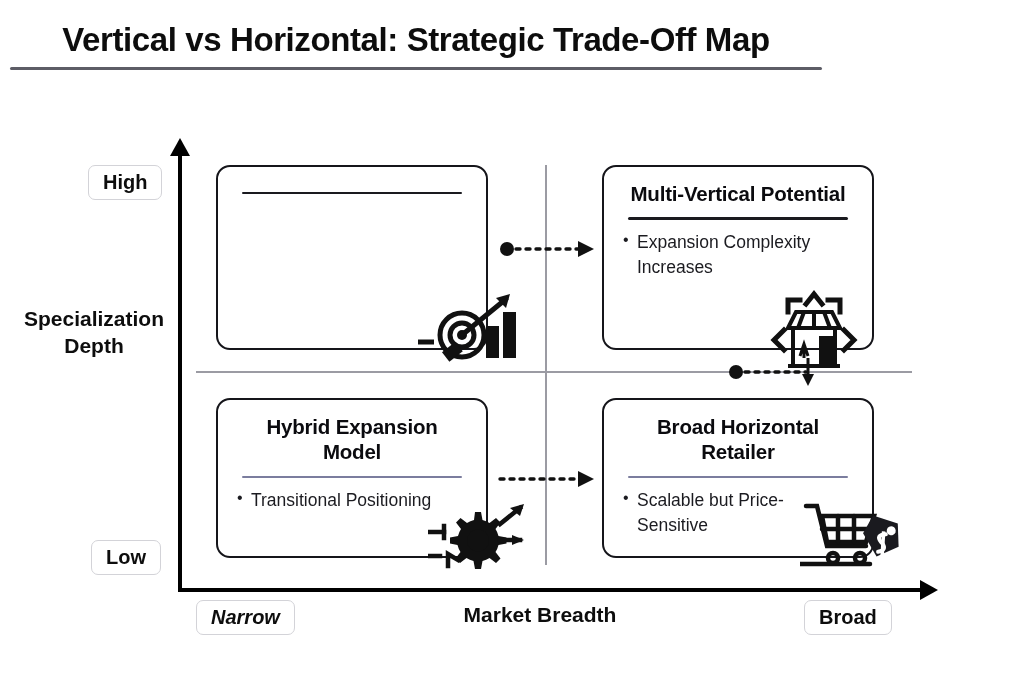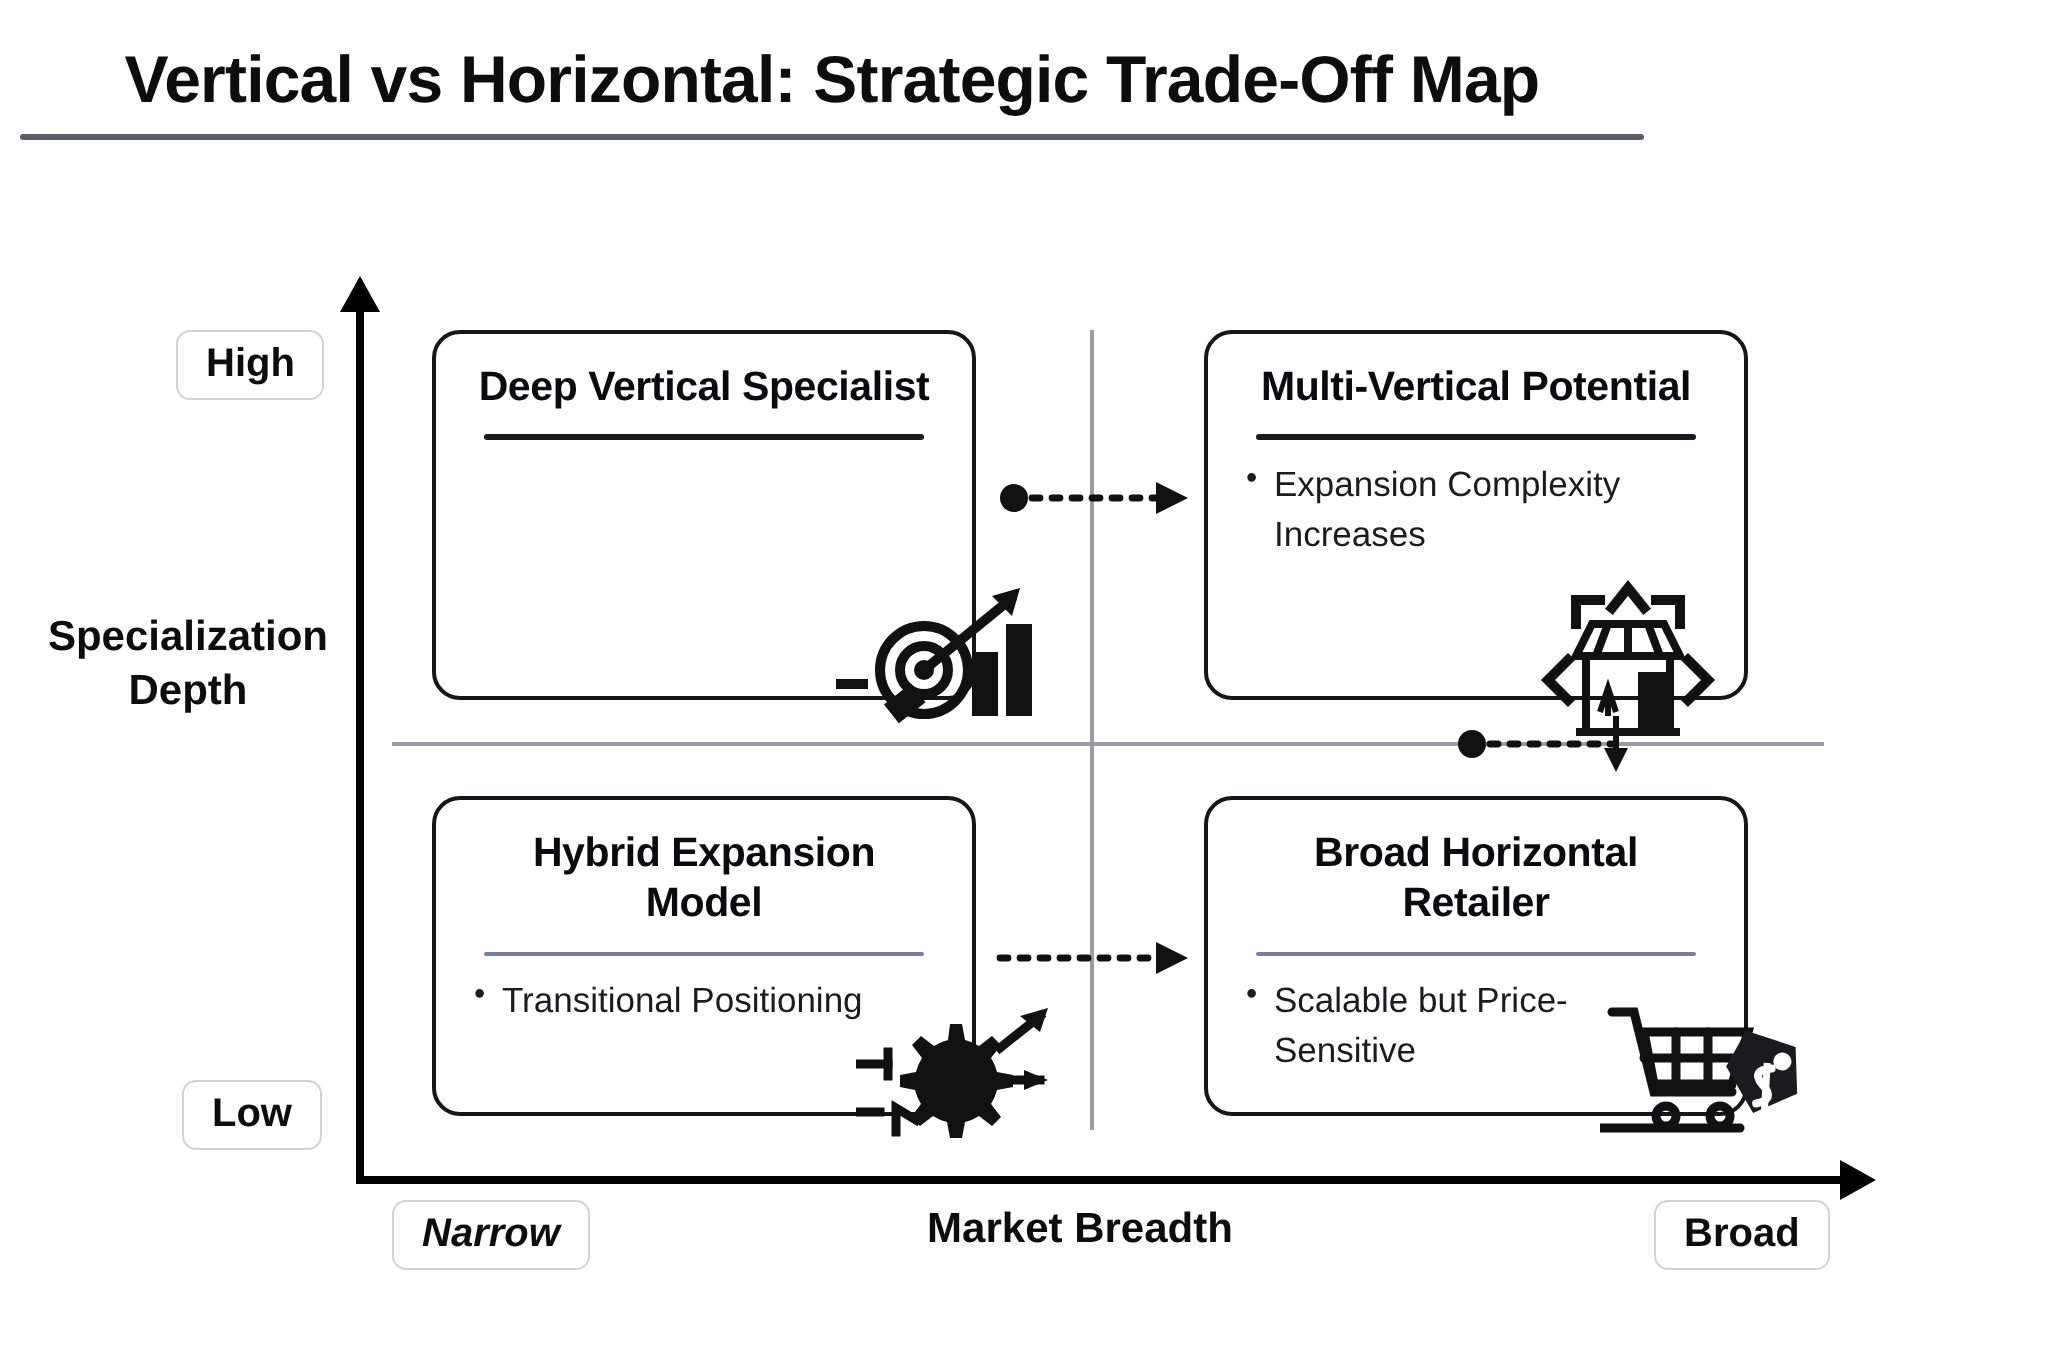--- a/index.html
+++ b/index.html
@@ -114,21 +114,21 @@
     font-weight: bold;
     color: #0d0d0d;
     padding: 6px 14px 7px 14px;
     line-height: 1;
     box-sizing: border-box;
     white-space: nowrap;
   }
   #pill-high  { left: 88px;  top: 125px; }
   #pill-low   { left: 91px;  top: 500px; }
   #pill-narrow{ left: 196px; top: 560px; font-style: italic; }
-  #pill-broad { left: 827px; top: 560px; }
+  #pill-broad { left: 804px; top: 560px; }
 
   .axis-title {
     position: absolute;
     font-size: 21px;
     font-weight: bold;
     color: #0d0d0d;
     text-align: center;
     line-height: 1.28;
   }
   #y-axis-title { left: 8px; top: 266px; width: 172px; }
@@ -224,21 +224,20 @@
 
   <div id="pill-high" class="pill">High</div>
   <div id="pill-low" class="pill">Low</div>
   <div id="pill-narrow" class="pill">Narrow</div>
   <div id="pill-broad" class="pill">Broad</div>
 
   <div id="y-axis-title" class="axis-title">Specialization Depth</div>
   <div id="x-axis-title" class="axis-title">Market Breadth</div>
 
   <div id="card-tl" class="card">
-    <div class="card-title">Deep Vertical Specialist</div>
     <div class="card-rule"></div>
   </div>
 
   <div id="card-tr" class="card">
     <div class="card-title">Multi-Vertical Potential</div>
     <div class="card-rule"></div>
     <ul class="bullets">
       <li>Expansion Complexity Increases</li>
     </ul>
   </div>

